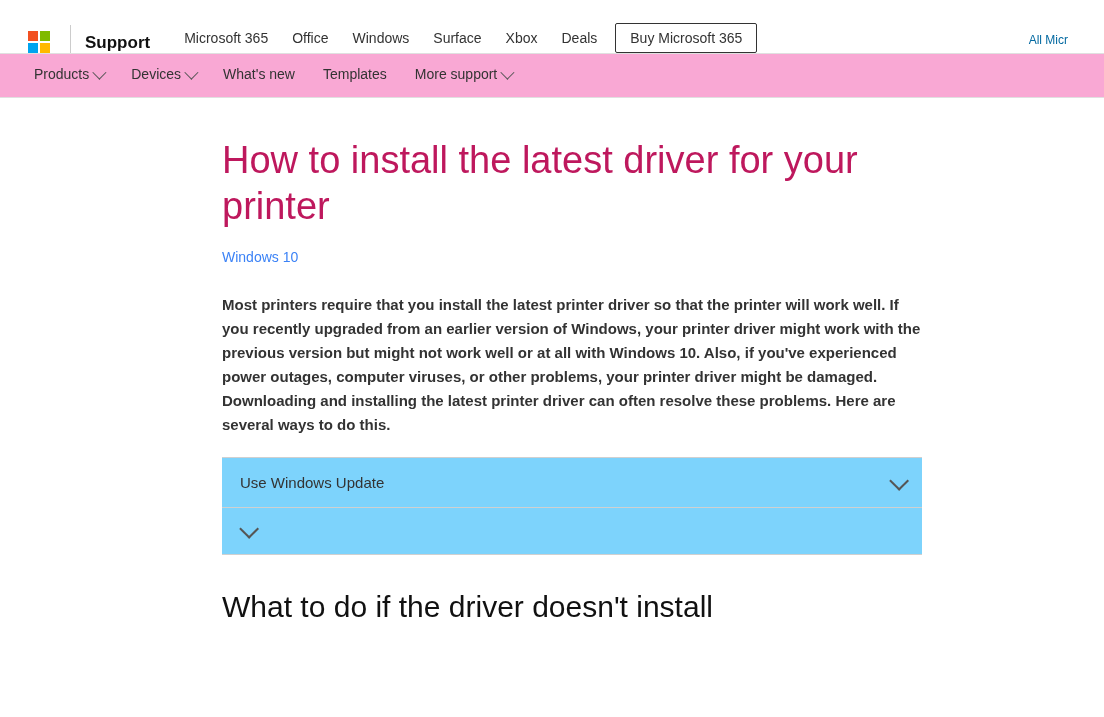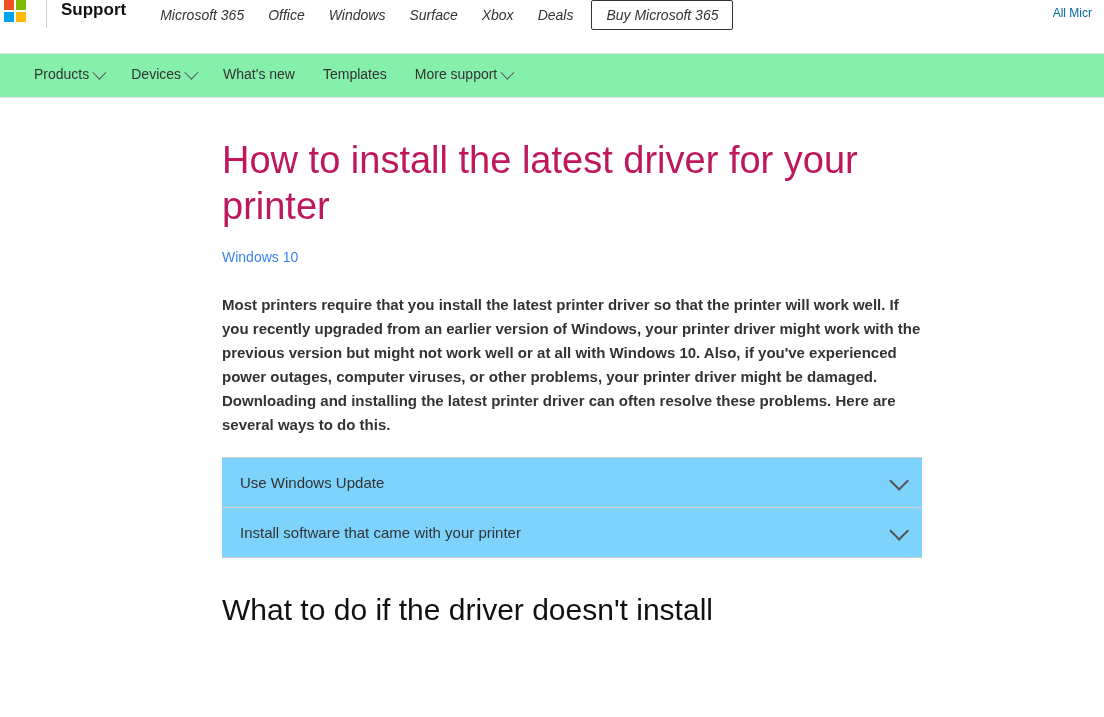--- a/index.html
+++ b/index.html
@@ -1,23 +1,23 @@
 <!DOCTYPE html>
 <html><head>
   <meta charset="utf-8">
   <style>
     * { margin: 0; padding: 0; box-sizing: border-box; }
     body { font-family: 'Segoe UI', Arial, sans-serif; background: #fff; color: #333; }
 
     
     .top-nav {
       display: flex;
-      align-items: flex-start;
+      align-items: flex-end;
       height: 54px;
-      padding: 0 4px;
+      padding: 0 28px;
       border-bottom: 1px solid #e0e0e0;
       background: #fff;
       gap: 0;
     }
     .ms-logo {
       display: flex;
       align-items: center;
       gap: 10px;
       margin-right: 6px;
       flex-shrink: 0;
@@ -58,21 +58,20 @@
       gap: 4px;
       flex: 1;
     }
     .top-nav-links a {
       text-decoration: none;
       color: #333;
       font-size: 14px;
       padding: 6px 10px;
       border-radius: 2px;
       white-space: nowrap;
-      font-style: italic;
     }
     .buy-btn {
       border: 1.5px solid #333 !important;
       border-radius: 2px !important;
       padding: 6px 14px !important;
       font-weight: 500;
       margin-left: 4px;
     }
     .all-microsoft {
       font-size: 12px;
@@ -83,21 +82,21 @@
       cursor: pointer;
     }
 
     
     .second-nav {
       display: flex;
       align-items: center;
       height: 44px;
       padding: 0 20px;
       border-bottom: 1px solid #e0e0e0;
-      background: #86efac;
+      background: #f9a8d4;
       gap: 0;
     }
     .second-nav-item {
       display: flex;
       align-items: center;
       gap: 4px;
       padding: 0 14px;
       height: 44px;
       font-size: 14px;
       color: #333;
@@ -236,20 +235,19 @@
 
   <div class="accordion">
     <div class="accordion-item">
       <div class="accordion-header">
         <span>Use Windows Update</span>
         <span class="chevron-down"></span>
       </div>
     </div>
     <div class="accordion-item">
       <div class="accordion-header">
-        <span>Install software that came with your printer</span>
         <span class="chevron-down"></span>
       </div>
     </div>
   </div>
 
   <h2 class="section-heading">What to do if the driver doesn't install</h2>
 </main>
 
 </body></html>

